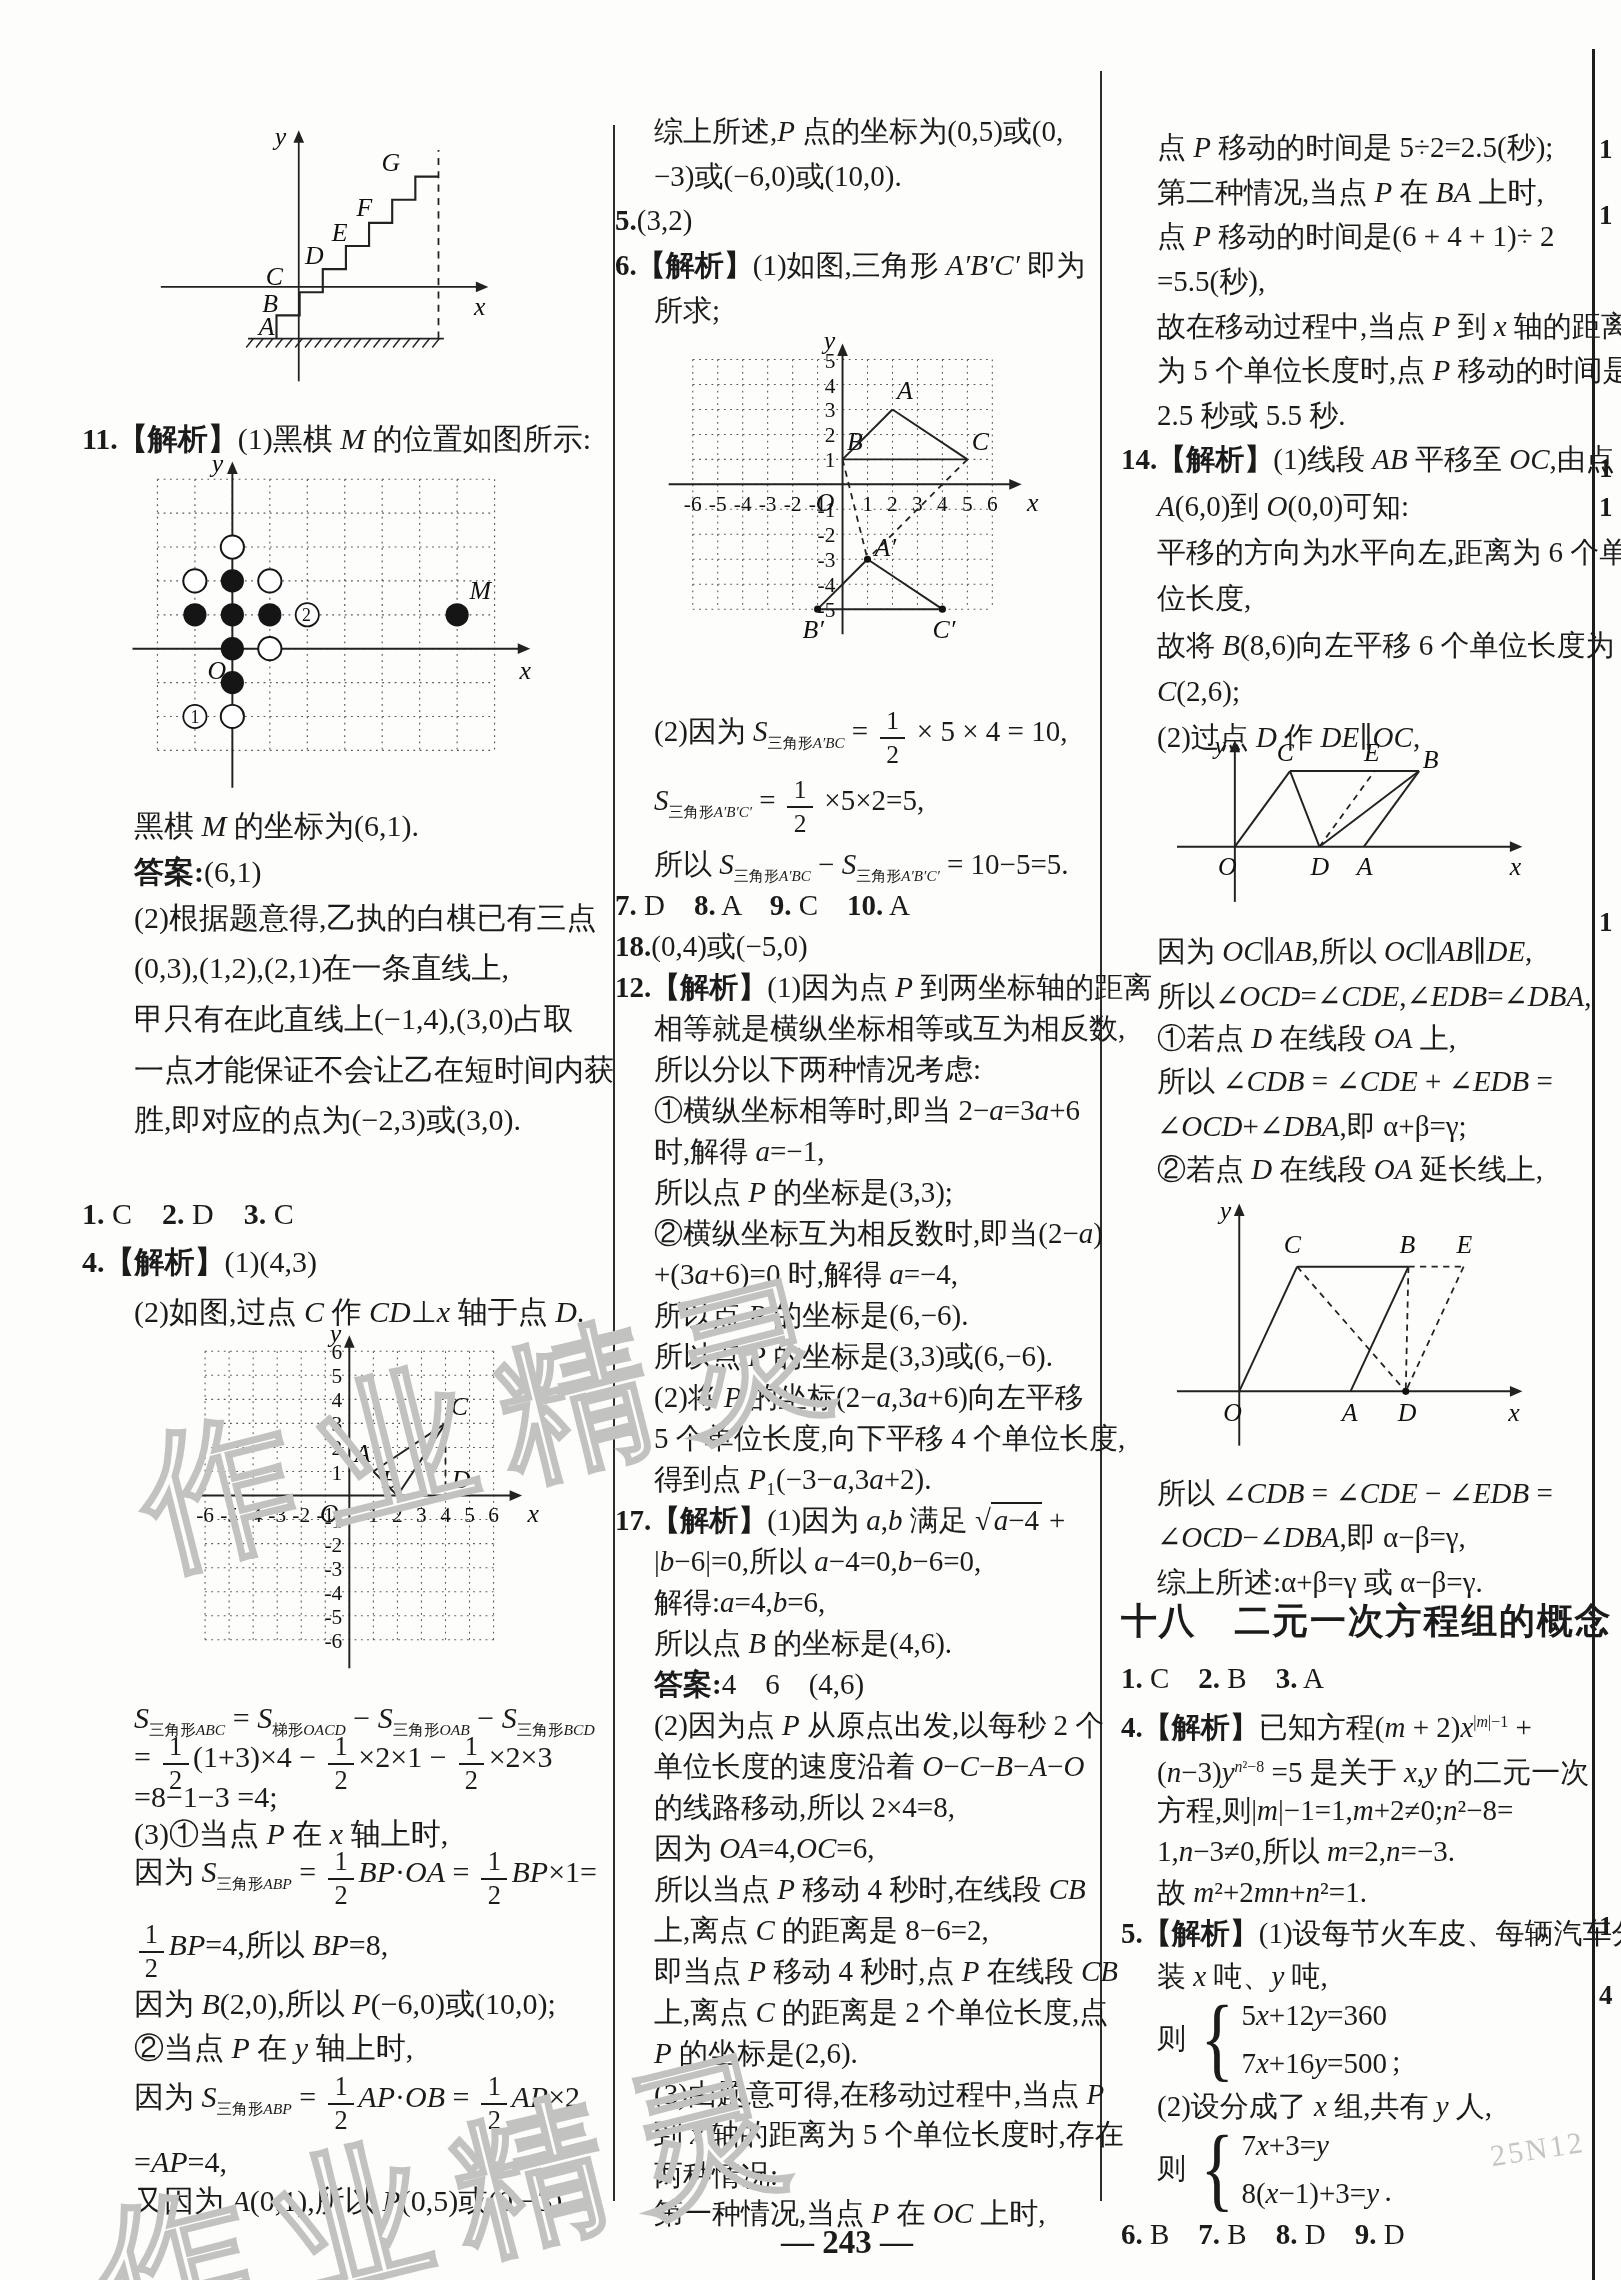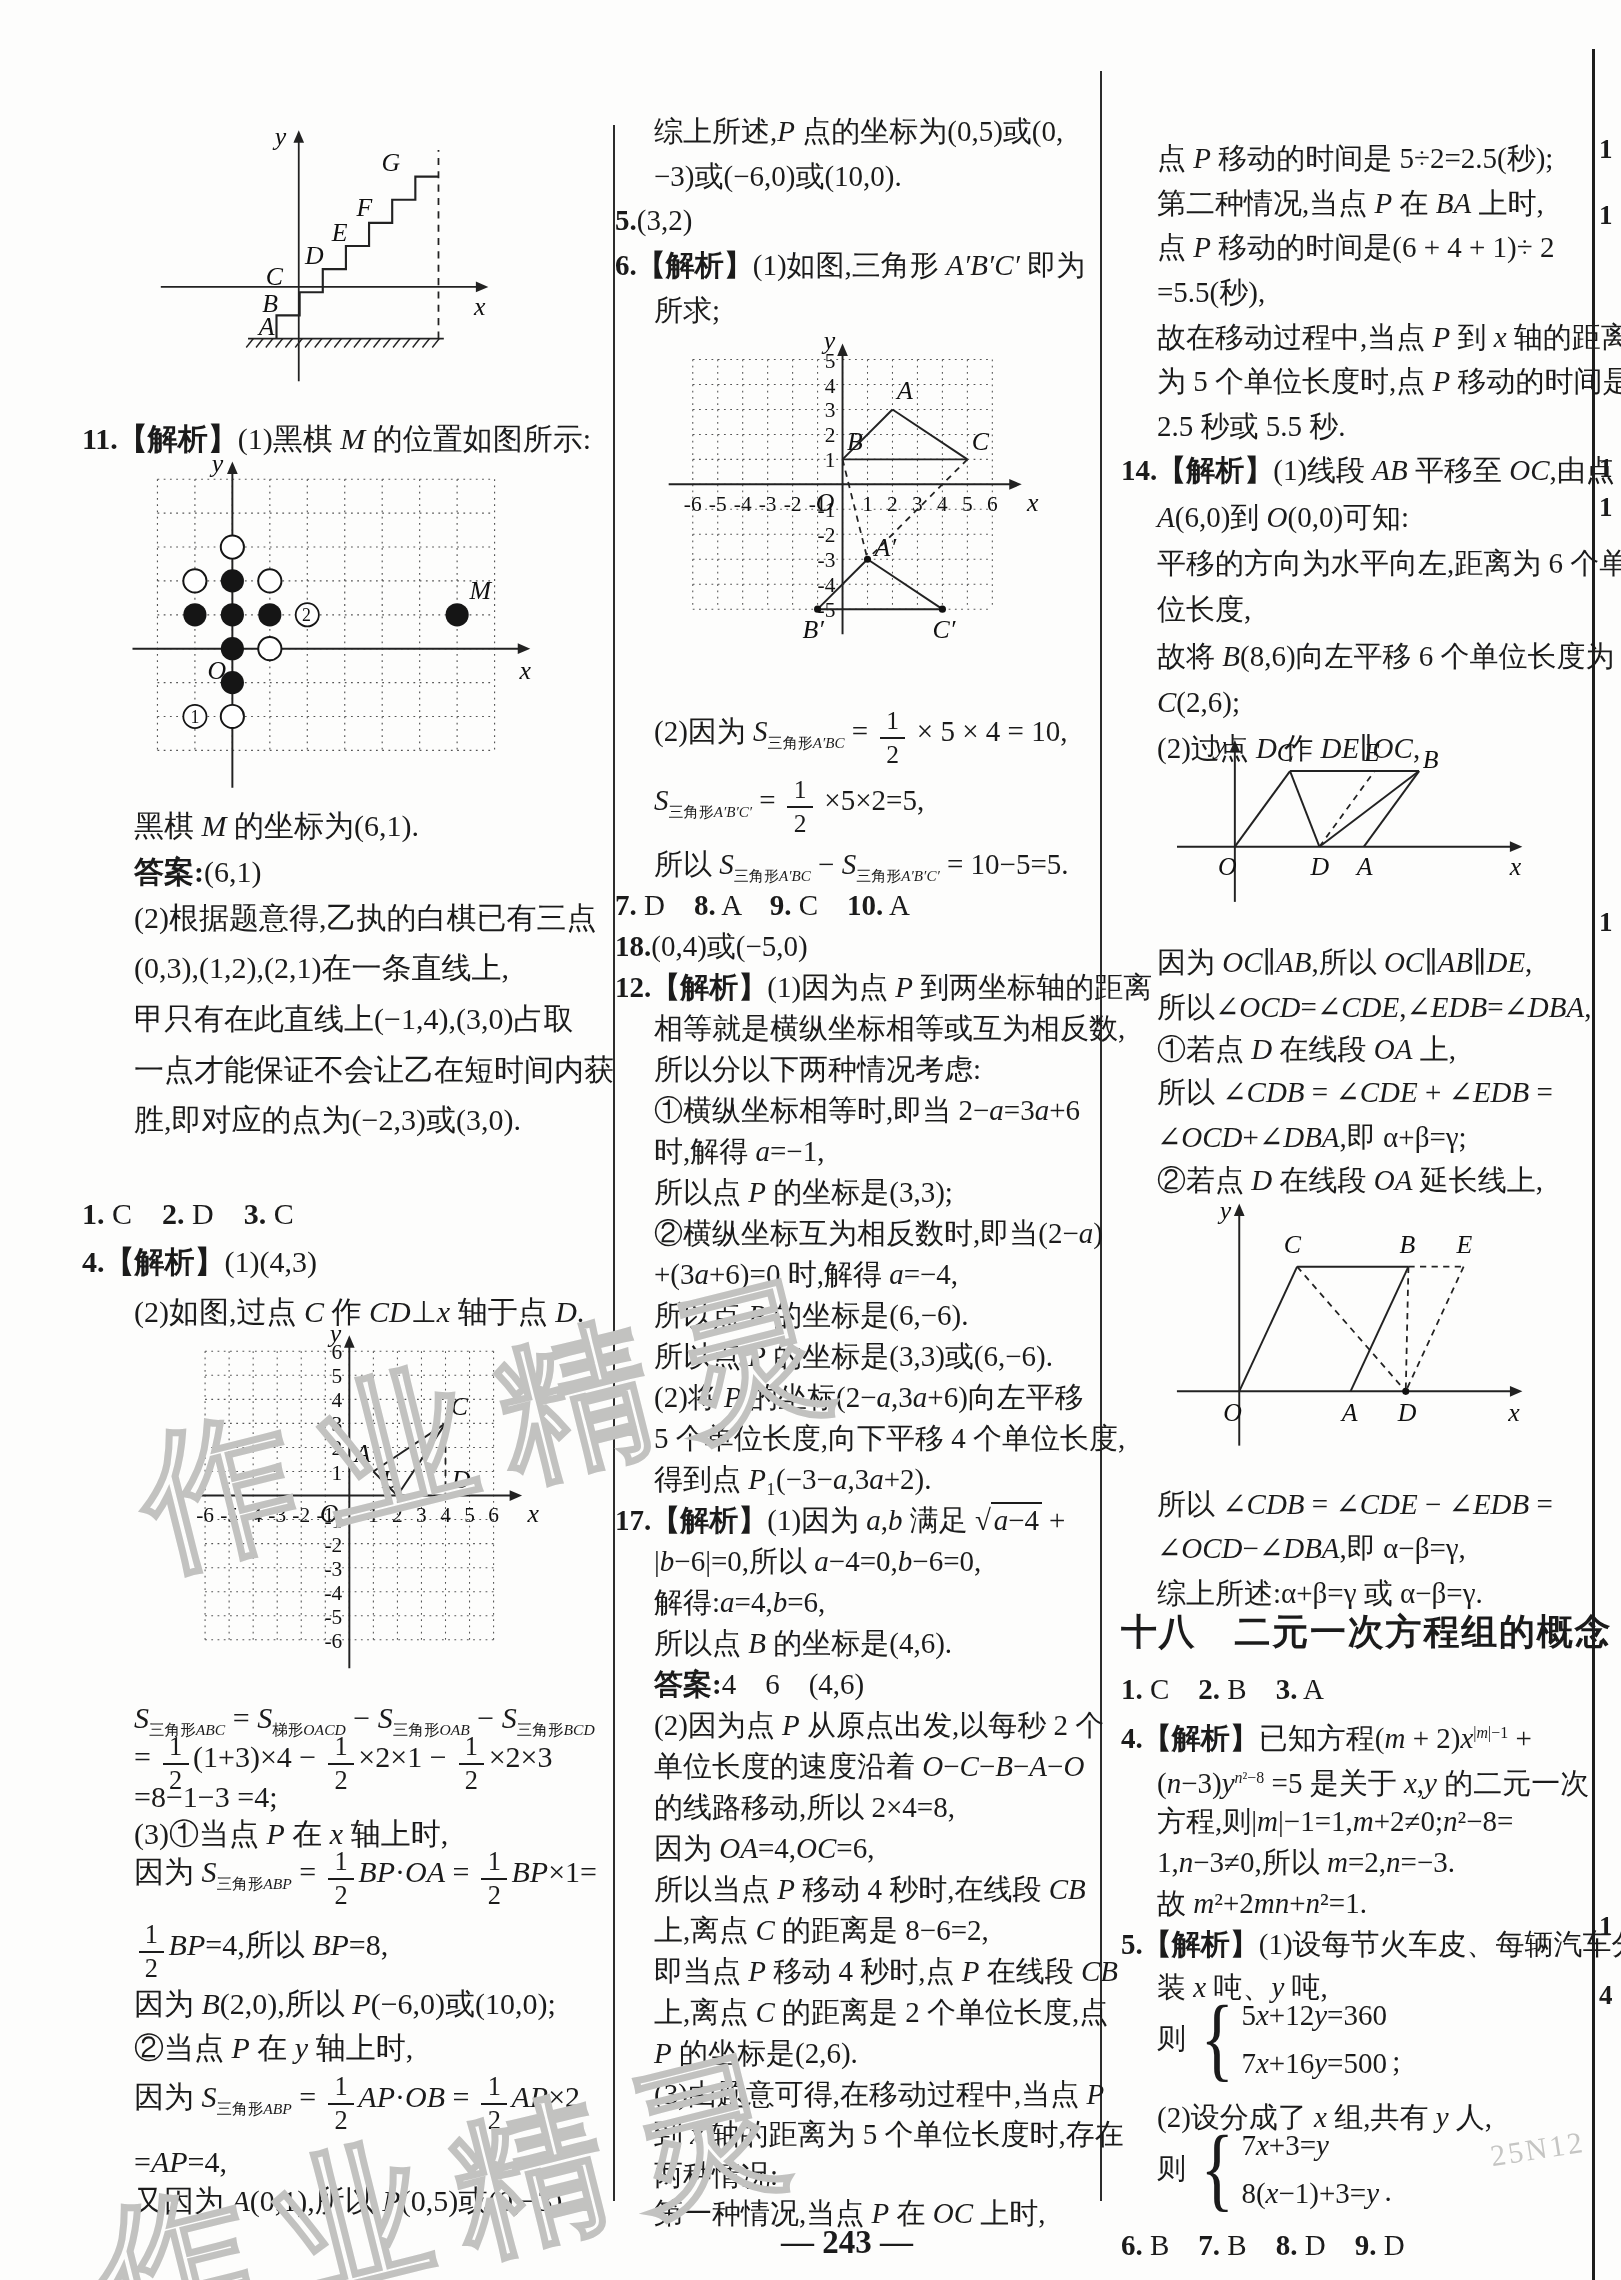--- a/index.html
+++ b/index.html
@@ -1,21 +1,21 @@
 <!DOCTYPE html>
 <html style="font-size:14.3px"><head>
 <meta charset="utf-8">
 <style>
   html,body{margin:0;padding:0;background:#e8e8e6;}
   #page{position:relative;width:1622px;height:2280px;background:#fdfdfc;overflow:hidden;
         font-family:"Liberation Serif","DejaVu Serif",serif;color:#1b1b1b;}
   .ln{position:absolute;white-space:nowrap;font-size:30px;line-height:39px;z-index:2;}
   .c1{left:82px;}   .c1.ind{left:134px;font-family:Liberation Serif, serif;}
   .c2{left:615px;font-size:29px;}  .c2.ind{left:654px;}
-  .c3{left:1121px;font-size:29px;margin-top:11px;} .c3.ind{left:1157px;}
+  .c3{left:1121px;font-size:29px;} .c3.ind{left:1157px;}
   .head{font-weight:700;font-size:37px;letter-spacing:1.8px;white-space:nowrap;}
   .ctr{text-align:center;}
   b{font-weight:700;}
   i{font-style:italic;}
   sub.small{font-size:52%;vertical-align:-0.45em;letter-spacing:0;}
   sup.small{font-size:55%;vertical-align:0.65em;}
   .ov{border-top:2.2px solid #1b1b1b;padding:0 2.7px;}
   .frac{display:inline-block;vertical-align:-0.85em;text-align:center;font-size:0.88em;margin:0 4.5px;line-height:1;}
   .frac .n{display:block;border-bottom:2.2px solid #1b1b1b;padding:1.8px 6.2px 3.6px;}
   .frac .d{display:block;padding-top:2.7px;}

